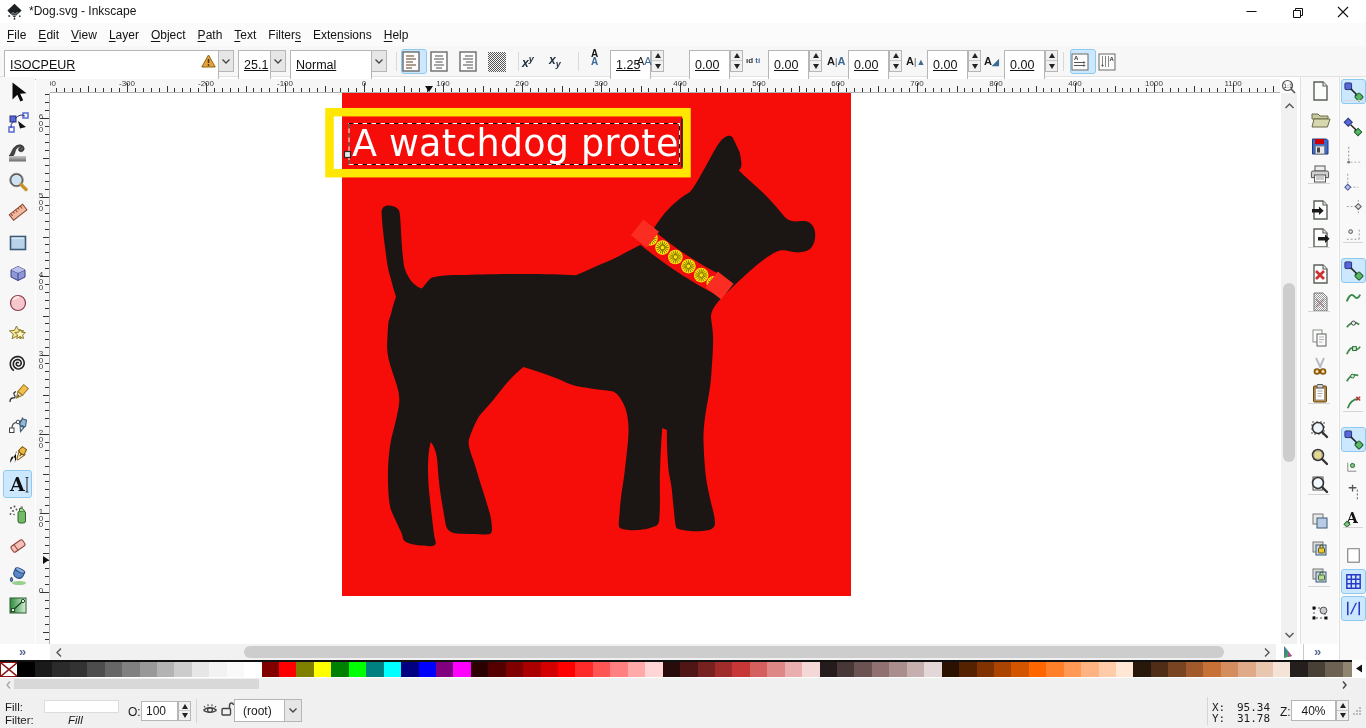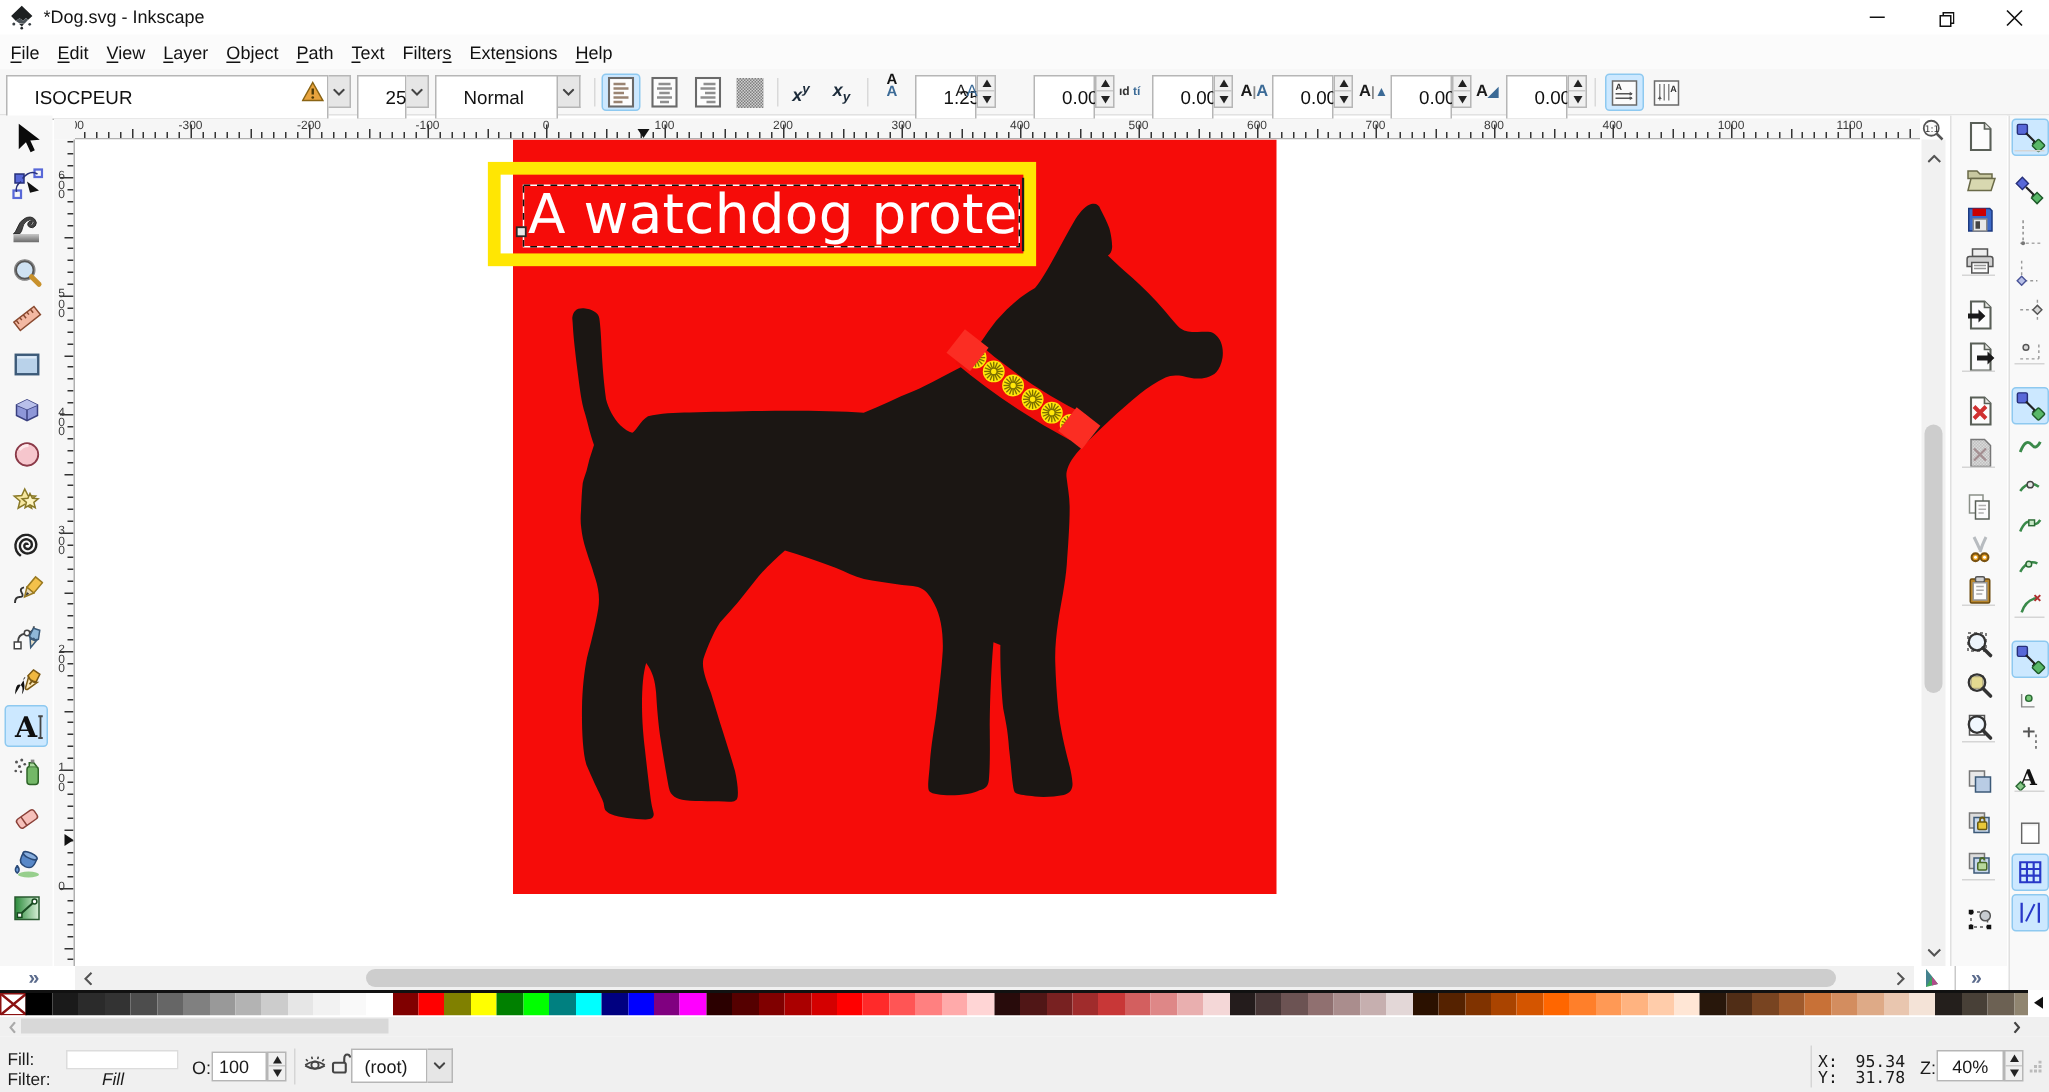--- a/index.html
+++ b/index.html
@@ -9,24 +9,24 @@
   
   #titlebar { left:0; top:0; width:1366px; height:23px; background:#ffffff; }
   #title-text { left:29px; top:4px; font-size:12px; color:#141414; }
   .capbtn { top:0; width:46px; height:23px; display:flex; align-items:center; justify-content:center; }
   
   #menubar { left:0; top:23px; width:1366px; height:23px; background:#fbfbfb; display:flex; align-items:center; padding-left:1px; }
   .menu-item { padding:3px 6px; font-size:12px; color:#111; }
   .menu-item u { text-decoration:underline; text-underline-offset:2px; }
   
   #toolbar { left:0; top:46px; width:1366px; height:31px; background:#f7f7f7; border-bottom:1px solid #e2e2e2; }
-  .tb-field { position:absolute; top:4px; height:30px; background:#fff; border:1px solid #b6b6b6; font-size:12.5px; color:#111; display:flex; align-items:center; padding-left:18px; }
+  .tb-field { position:absolute; top:4px; height:30px; background:#fff; border:1px solid #b6b6b6; font-size:12.5px; color:#111; display:flex; align-items:center; padding-left:5px;text-decoration:underline; }
   .tb-dropbtn { position:absolute; top:4px; height:22px; width:15px; background:#e6e6e6; border:1px solid #b6b6b6; border-left:none; display:flex; align-items:center; justify-content:center; }
   .chev { width:8px; height:5px; }
-  .tb-btn { position:absolute; top:3px; width:26px; height:25px; border-radius:3px; display:flex; align-items:center; justify-content:center; }
+  .tb-btn { position:absolute; top:3px; width:26px; height:25px; border-radius:3px; display:flex; align-items:center; }
   .tb-btn.sel { background:#cce8ff; border:1px solid #8ec9f0; }
   .tb-sep { position:absolute; top:6px; width:1px; height:19px; background:#d9d9d9; }
   .spin-arrows { position:absolute; top:4px; width:13px; height:22px; border:1px solid #b6b6b6; background:#f0f0f0; }
   .spin-arrows .up, .spin-arrows .dn { position:absolute; left:0; width:100%; height:50%; display:flex; align-items:center; justify-content:center; }
   .spin-arrows .up { top:0; border-bottom:1px solid #c8c8c8; }
   .spin-arrows .dn { bottom:0; }
   .tri-up { width:0; height:0; border-left:3.5px solid transparent; border-right:3.5px solid transparent; border-bottom:5px solid #222; }
   .tri-dn { width:0; height:0; border-left:3.5px solid transparent; border-right:3.5px solid transparent; border-top:5px solid #222; }
   .icon-label { font-weight:bold; font-size:12px; color:#1c2b3a; }
   

